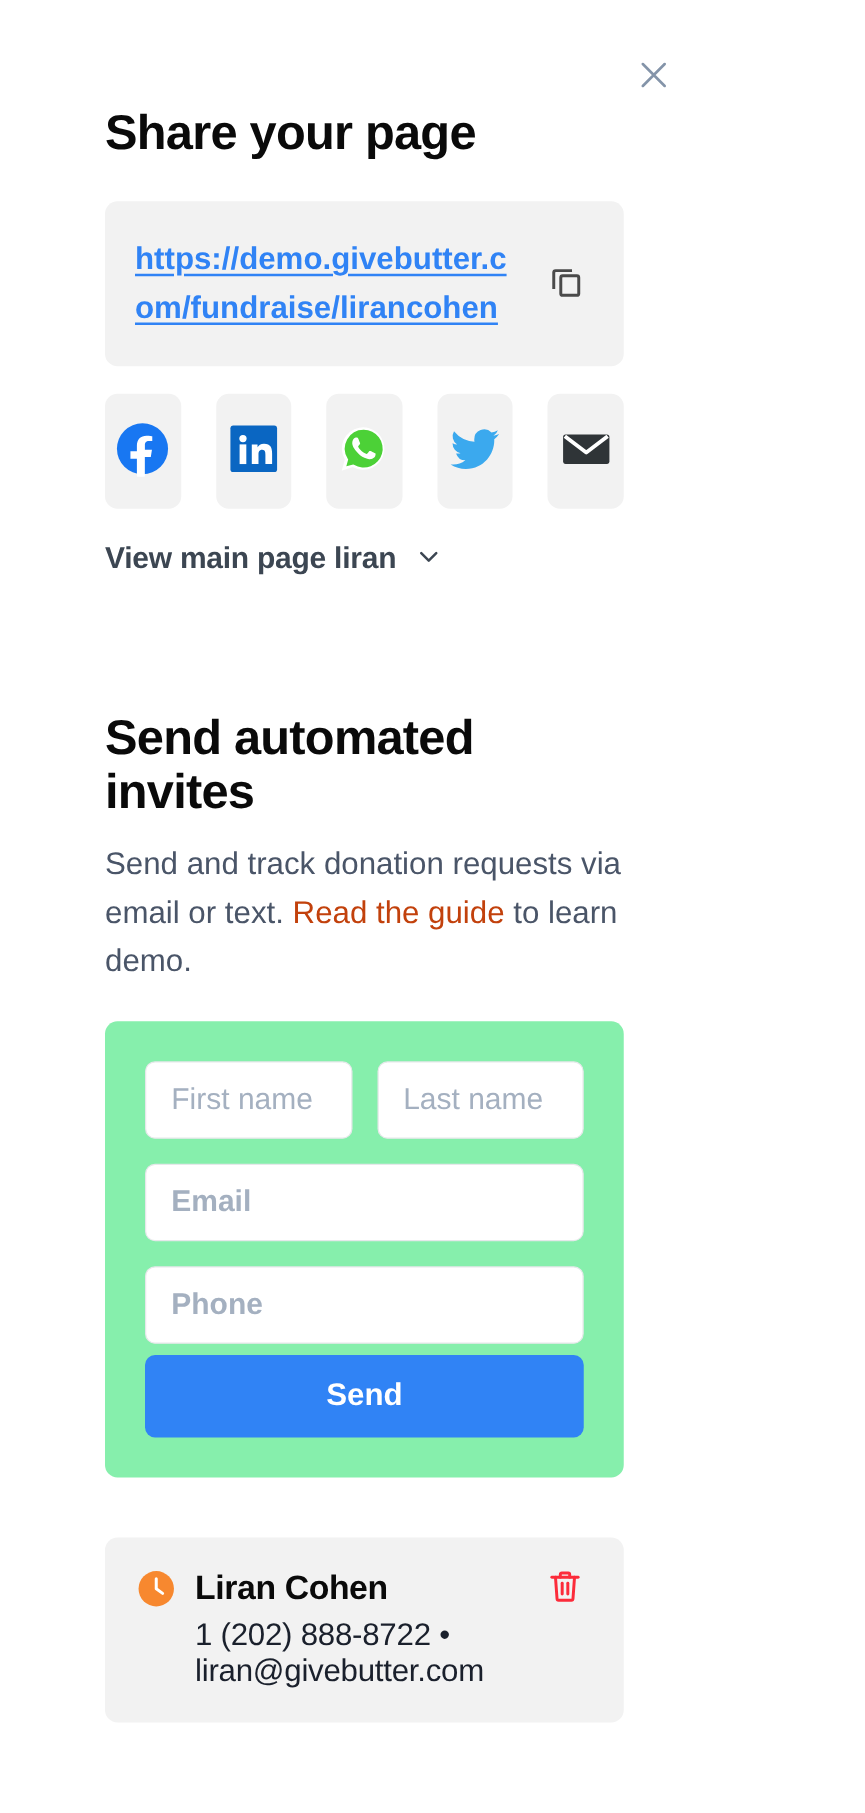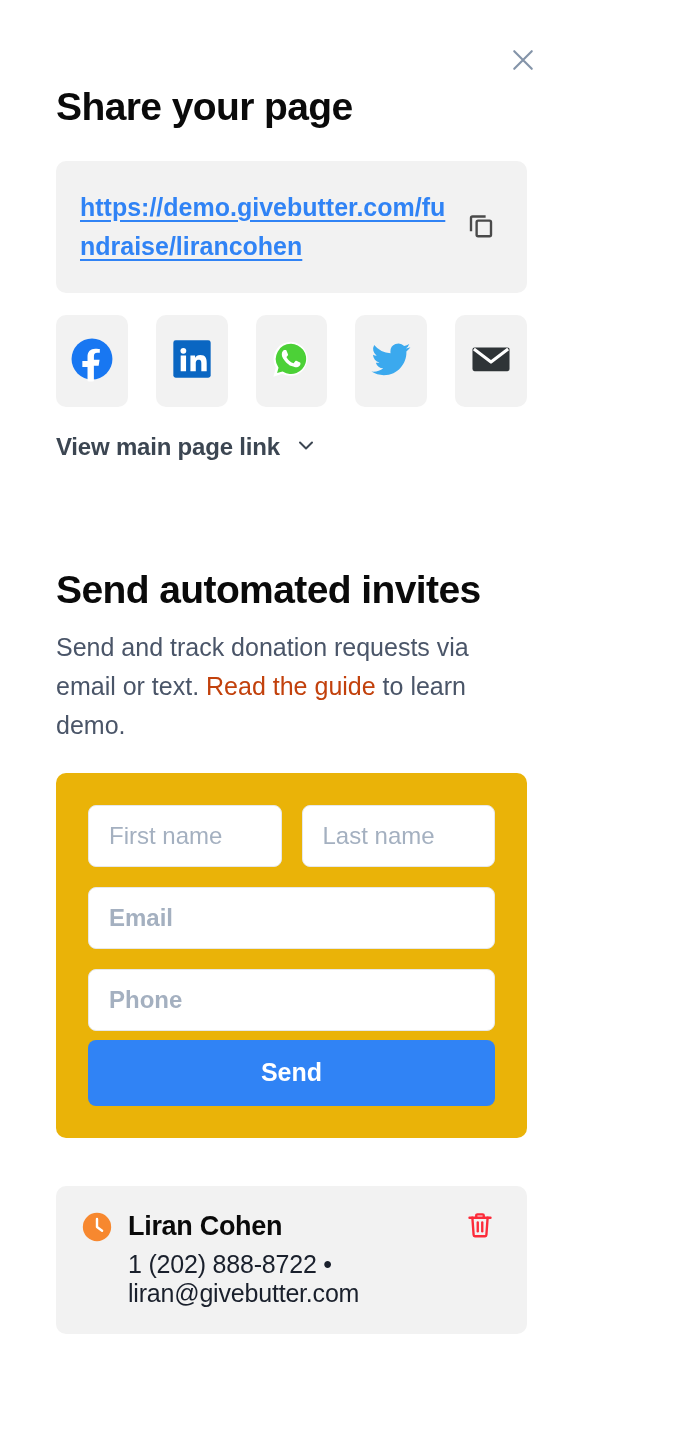--- a/index.html
+++ b/index.html
@@ -10,21 +10,21 @@
     background: #ffffff;
     font-family: "Liberation Sans", sans-serif;
     overflow: hidden;
   }
 
   .modal {
     position: relative;
     width: 583px;
     height: 1450px;
     background: #ffffff;
-    padding: 0 56px;
+    padding: 0 84px;
   }
 
   
   .close-btn {
     position: absolute;
     top: 36px;
     right: 36px;
     width: 48px;
     height: 48px;
     display: flex;
@@ -135,21 +135,21 @@
   }
   .invites-desc a {
     color: #c2410c;
     text-decoration: none;
     cursor: pointer;
   }
 
   
   .invite-form {
     margin-top: 28px;
-    background: #eab308;
+    background: #86efac;
     border-radius: 10px;
     padding: 32px;
   }
   .form-row {
     display: flex;
     gap: 20px;
   }
   .field {
     width: 100%;
     height: 62px;
@@ -299,21 +299,21 @@
         <svg width="46" height="46" viewBox="0 0 36 36">
           <rect x="3.5" y="9" width="29" height="18.5" rx="1.6" fill="#2F3437"></rect>
           <path d="M4.6 10.2 L18 20.4 L31.4 10.2" fill="none" stroke="#fff" stroke-width="2.4" stroke-linejoin="round"></path>
         </svg>
       </span>
     </button>
   </div>
 
   
   <div class="view-main">
-    <span class="view-main-label">View main page link</span>
+    <span class="view-main-label">View main page liran</span>
     <span>
       <svg width="24" height="24" viewBox="0 0 24 24" fill="none" stroke="#3C4652" stroke-width="2" stroke-linecap="round" stroke-linejoin="round">
         <path d="M6 9.5 L12 15.5 L18 9.5"></path>
       </svg>
     </span>
   </div>
 
   
   <div class="invites">
     <h2 class="section-title">Send automated invites</h2>

